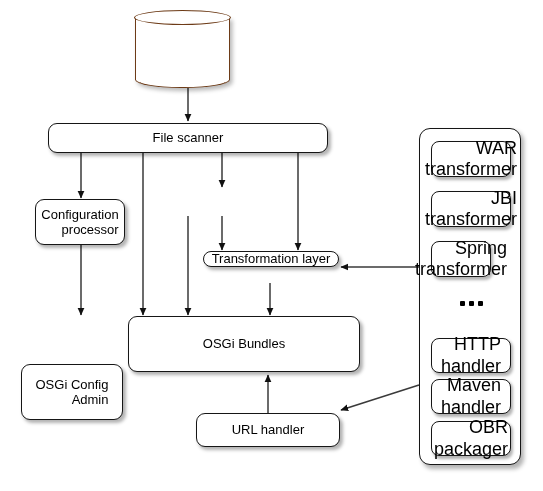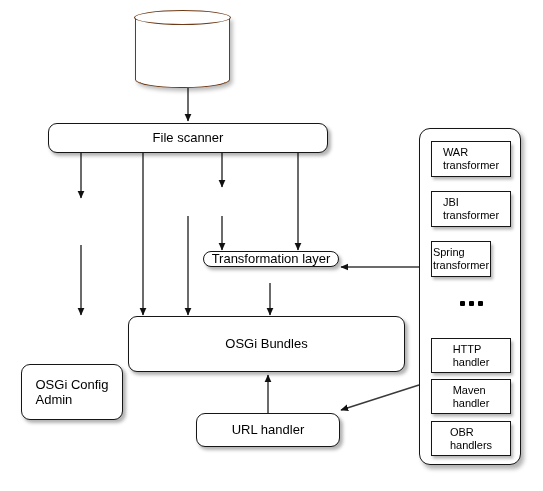--- a/index.html
+++ b/index.html
@@ -28,34 +28,34 @@
   .node {
     position: absolute;
     box-sizing: border-box;
     background: #ffffff;
     border: 1.4px solid #161616;
     border-radius: 9px;
     color: #000000;
     display: flex;
     align-items: center;
     justify-content: center;
-    text-align: left;
+    text-align: right;
     line-height: 1.18;
     font-size: 13px;
     box-shadow: 2.5px 3px 3.5px rgba(0,0,0,0.30);
     z-index: 3;
   }
   .node .label {
     display: block;
     padding: 0 4px;
     white-space: pre-line;
   }
   .node.small-node {
-    border-radius: 0;
-    font-size: 11px;
+    border-radius: 8px;
+    font-size: 18px;
     box-shadow: 2px 2.5px 3px rgba(0,0,0,0.30);
   }
   
   #plugin-panel {
     position: absolute;
     box-sizing: border-box;
     background: #ffffff;
     border: 1.4px solid #161616;
     border-radius: 11px;
     box-shadow: 3px 3.5px 4px rgba(0,0,0,0.30);
@@ -148,32 +148,36 @@
 
   <div id="repository-cylinder" class="cylinder" style="left:135px; top:10px; width:95px; height:78px;">
     <div class="cyl-body"></div>
     <div class="cyl-top"></div>
   </div>
 
   <div class="node" style="left:48px; top:123px; width:280px; height:30px;">
     <span class="label">File scanner</span>
   </div>
 
+  <div class="node" style="left:35px; top:199px; width:90px; height:46px;">
+    <span class="label">Configuration
+processor</span>
+  </div>
 
 
   <div class="node" style="left:203px; top:251px; width:136px; height:16px;">
     <span class="label">Transformation layer</span>
   </div>
 
   <div class="node" style="left:21px; top:316px; width:102px; height:56px;margin-top:48px;">
     <span class="label">OSGi Config
 Admin</span>
   </div>
 
-  <div class="node" style="left:128px; top:316px; width:277px; height:56px;">
+  <div class="node" style="left:128px; top:316px; width:232px; height:56px;">
     <span class="label">OSGi Bundles</span>
   </div>
 
   <div class="node" style="left:196px; top:413px; width:144px; height:34px;">
     <span class="label">URL handler</span>
   </div>
 
   <div id="plugin-panel" style="left:419px; top:128px; width:102px; height:337px;">
 
     <div class="node small-node" style="left:11px; top:12px; width:80px; height:36px; position:absolute;">
@@ -202,18 +206,18 @@
 handler</span>
     </div>
 
     <div class="node small-node" style="left:11px; top:250px; width:80px; height:35px; position:absolute;">
       <span class="label">Maven
 handler</span>
     </div>
 
     <div class="node small-node" style="left:11px; top:292px; width:80px; height:35px; position:absolute;">
       <span class="label">OBR
-handlers</span>
+packager</span>
     </div>
 
   </div>
 
 </div>
 
 </body></html>

